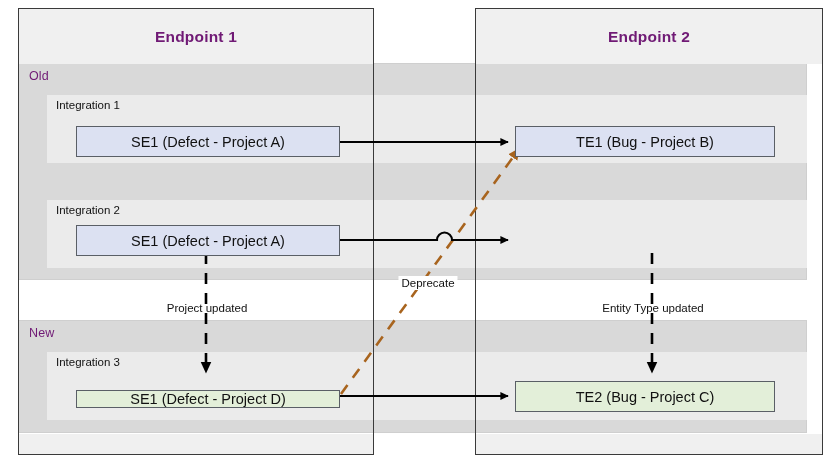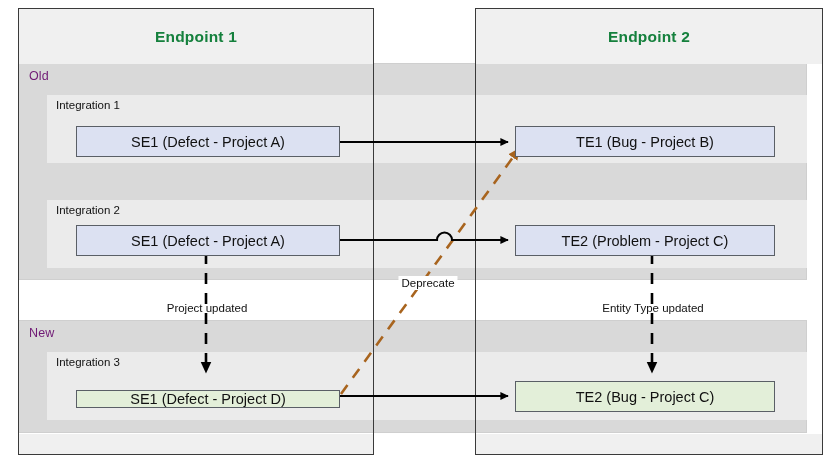--- a/index.html
+++ b/index.html
@@ -57,21 +57,21 @@
   .endpoint-foot{
     position:absolute;
     bottom:0;left:0;right:0;
     background:#f0f0f0;
   }
   .endpoint-title{
     position:absolute;
     top:0;left:0;right:0;
     height:55px;
     display:flex;align-items:center;justify-content:center;
-    font-size:15.5px;font-weight:bold;color:#15803d;
+    font-size:15.5px;font-weight:bold;color:#701a75;
     letter-spacing:.2px;
   }
 
   
   .entity{
     position:absolute;
     box-sizing:border-box;
     border:1.4px solid #5a5f66;
     display:flex;align-items:center;justify-content:center;
     font-size:14.5px;color:#111111;
@@ -177,23 +177,20 @@
   </div>
 
   <div class="entity blue" style="left:515px;top:126px;width:260px;height:31px;">
     <span>TE1 (Bug - Project B)</span>
   </div>
 
   <div class="entity blue" style="left:76px;top:225px;width:264px;height:31px;">
     <span>SE1 (Defect - Project A)</span>
   </div>
 
-  <div class="entity blue" style="left:515px;top:225px;width:260px;height:31px;">
-    <span>TE2 (Problem - Project C)</span>
-  </div>
 
   <div class="entity green" style="left:76px;top:390px;width:264px;height:18px;">
     <span>SE1 (Defect - Project D)</span>
   </div>
 
   <div class="entity green" style="left:515px;top:381px;width:260px;height:31px;">
     <span>TE2 (Bug - Project C)</span>
   </div>
 
   <div class="edge-label" style="left:207px;top:302px;">

